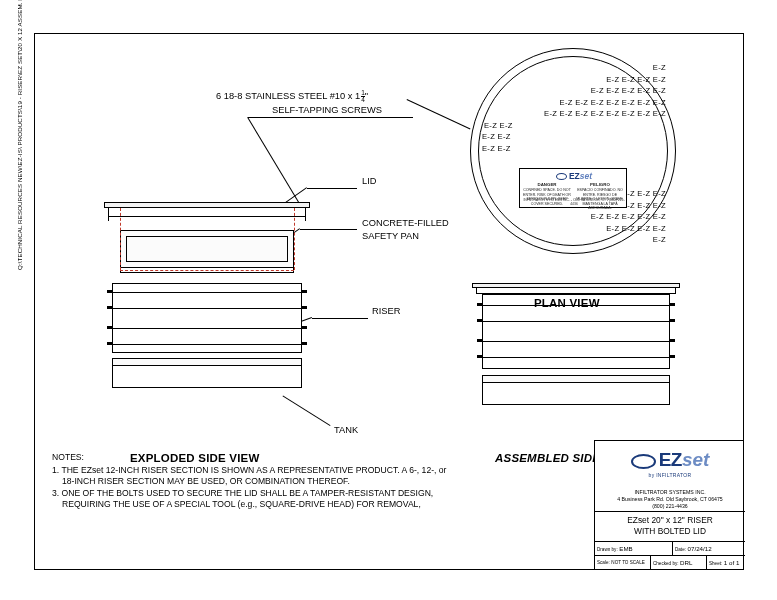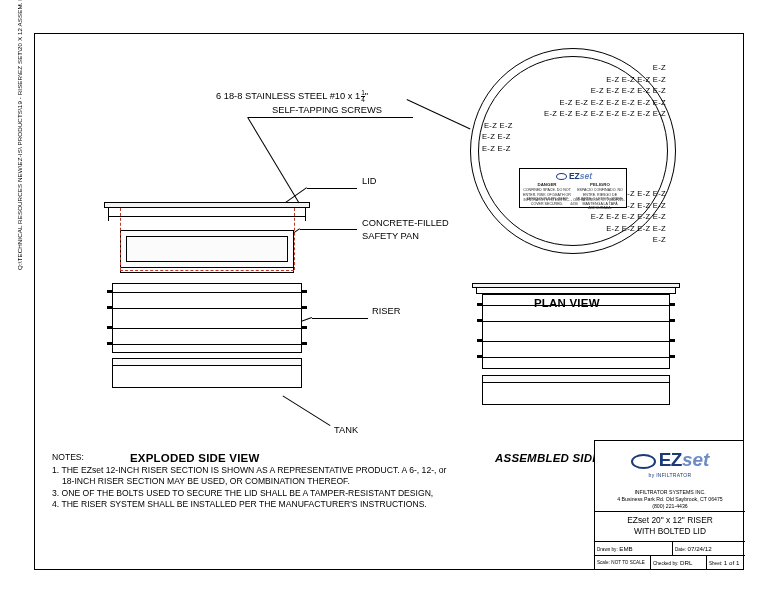--- a/index.html
+++ b/index.html
@@ -365,21 +365,21 @@
       <div class="plan-footer">INFILTRATOR SYSTEMS INC.  -  OLD SAYBROOK, CT  -  (800) 221-4436</div>
     </div>
   </div>
   <div class="viewtitle" style="left:534px; top:257px;">PLAN VIEW</div>
 
   <div id="notes">
     <div class="n-title">NOTES:</div>
     <div class="n-item">1.  THE EZset 12-INCH RISER SECTION IS SHOWN AS A REPRESENTATIVE PRODUCT.  A 6-, 12-, or</div>
     <div class="n-sub">18-INCH RISER SECTION MAY BE USED, OR COMBINATION THEREOF.</div>
     <div class="n-item">3. ONE OF THE BOLTS USED TO SECURE THE LID SHALL BE A TAMPER-RESISTANT DESIGN,</div>
-    <div class="n-item">4. THE RISER SYSTEM SHALL BE INSTALLED PER THE MANUFACTURER'S INSTRUCTIONS.</div>
+    <div class="n-sub">REQUIRING THE USE OF A SPECIAL TOOL (e.g., SQUARE-DRIVE HEAD) FOR REMOVAL,</div>
   </div>
 
   <div id="titleblock">
     <div class="tb-logo">
       <span class="ring"></span><span class="ez">EZ</span><span class="set">set</span>
       <span class="by">by INFILTRATOR</span>
     </div>
     <div class="tb-addr">
       <div>INFILTRATOR SYSTEMS INC.</div>
       <div>4 Business Park Rd.  Old Saybrook, CT 06475</div>

